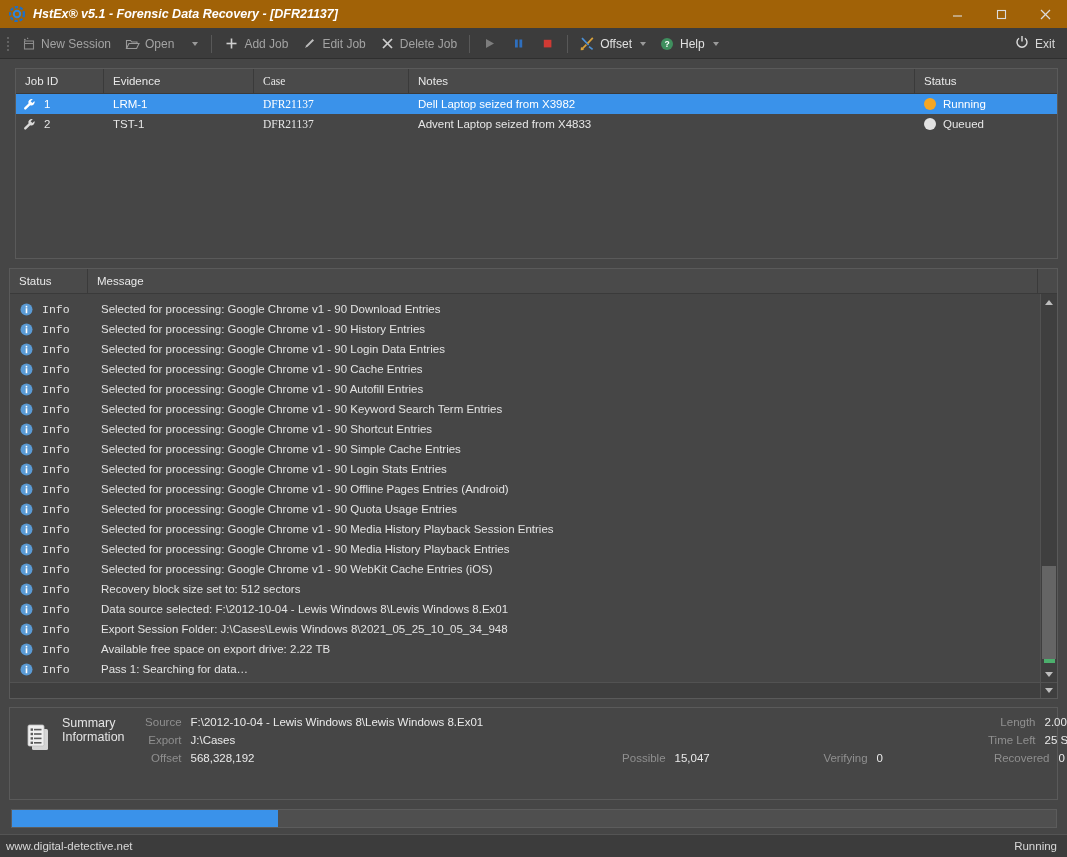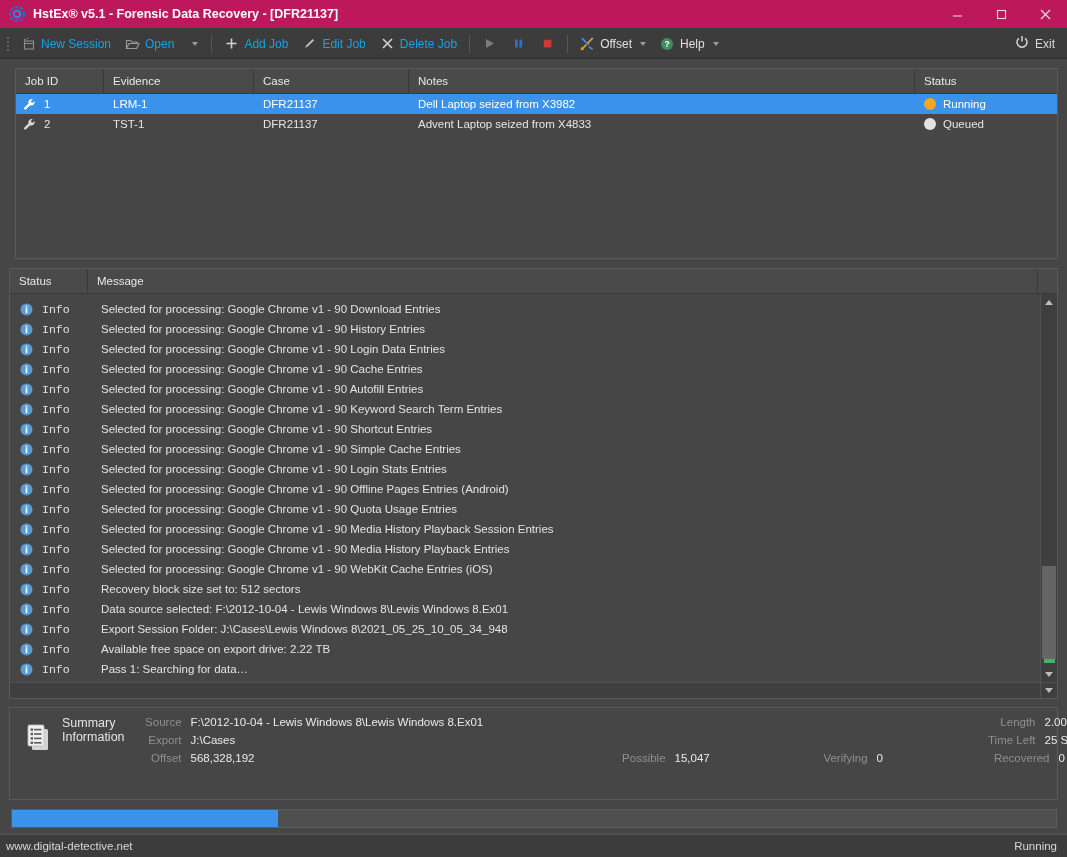--- a/index.html
+++ b/index.html
@@ -13,23 +13,24 @@
   .app {
     width: 1067px; height: 857px;
     display: flex; flex-direction: column;
     background: #464646;
     position: relative;
   }
 
   
   .titlebar {
     height: 29px; flex: 0 0 29px;
-    background: #be185d;
+    background: #a16207;
     display: flex; align-items: center;
     border-bottom: 1px solid #3c3c3c;
+    font-style: italic;
   }
   .app-icon { width: 16px; height: 16px; margin-left: 9px; margin-right: 8px; position: relative; flex: 0 0 16px;}
   .app-icon svg { display:block; }
   .title-text {
     color: #ffffff; font-size: 12.5px; font-weight: bold;
     letter-spacing: 0px; white-space: nowrap;
   }
   .titlebar-spacer { flex: 1 1 auto; }
   .winbtn {
     width: 44px; height: 29px;
@@ -47,21 +48,21 @@
     border-bottom: 1px solid #2f2f2f;
   }
   .grip {
     width: 8px; height: 18px;
     display: flex; flex-direction: column; justify-content: center; align-items: center;
     gap: 2px; margin-right: 2px;
   }
   .grip i { display:block; width: 2px; height: 2px; background: #6f6f6f; border-radius: 50%;}
   .tbtn {
     height: 24px; display: flex; align-items: center; gap: 5px;
-    padding: 0 7px; color: #0ea5e9; font-size: 12px; white-space: nowrap;
+    padding: 0 7px; color: #a3a3a3; font-size: 12px; white-space: nowrap;
     border-radius: 2px;
   }
   .tbtn.enabled { color: #e0e0e0; }
   .tbtn .ic { width: 15px; height: 15px; display:flex; align-items:center; justify-content:center; flex:0 0 15px;}
   .tbtn .ic svg { display:block; }
   .tb-sep { width: 1px; height: 18px; background: #585858; margin: 0 5px; }
   .caret { width: 0; height: 0; border-left: 3.5px solid transparent; border-right: 3.5px solid transparent; border-top: 4px solid #9a9a9a; margin-left: 3px;}
   .dropdown-arrow { padding: 0 8px; display:flex; align-items:center; }
   .toolbar-spacer { flex: 1 1 auto; }
   .exitbtn { display:flex; align-items:center; gap:6px; color:#d8d8d8; font-size:12px; padding-right:12px;}
@@ -93,21 +94,21 @@
   .job-row .cell { display: flex; align-items: center; padding-left: 9px; overflow: hidden; white-space: nowrap; }
   .job-row .cell.idcell { padding-left: 6px; gap: 8px; }
   .wrench { width: 14px; height: 14px; flex:0 0 14px; display:flex; align-items:center; justify-content:center;}
   .wrench svg { display:block; }
   .status-cell { display: flex; align-items: center; gap: 7px; padding-left: 9px; }
   .dot { width: 12px; height: 12px; border-radius: 50%; flex: 0 0 12px; }
 
   
   .c-id     { width: 88px;  flex: 0 0 88px; }
   .c-ev     { width: 150px; flex: 0 0 150px; }
-  .c-case   { width: 155px; flex: 0 0 155px; }
+  .c-case   { width: 155px; flex: 0 0 155px; font-family: Liberation Serif, serif; }
   .c-notes  { flex: 1 1 auto; min-width: 0; }
   .c-status { width: 142px; flex: 0 0 142px; border-right: none !important; }
 
   
   .log-wrap {
     margin: 9px 9px 0 9px;
     flex: 1 1 auto;
     min-height: 0;
     border: 1px solid #5a5a5a;
     background: #464646;

